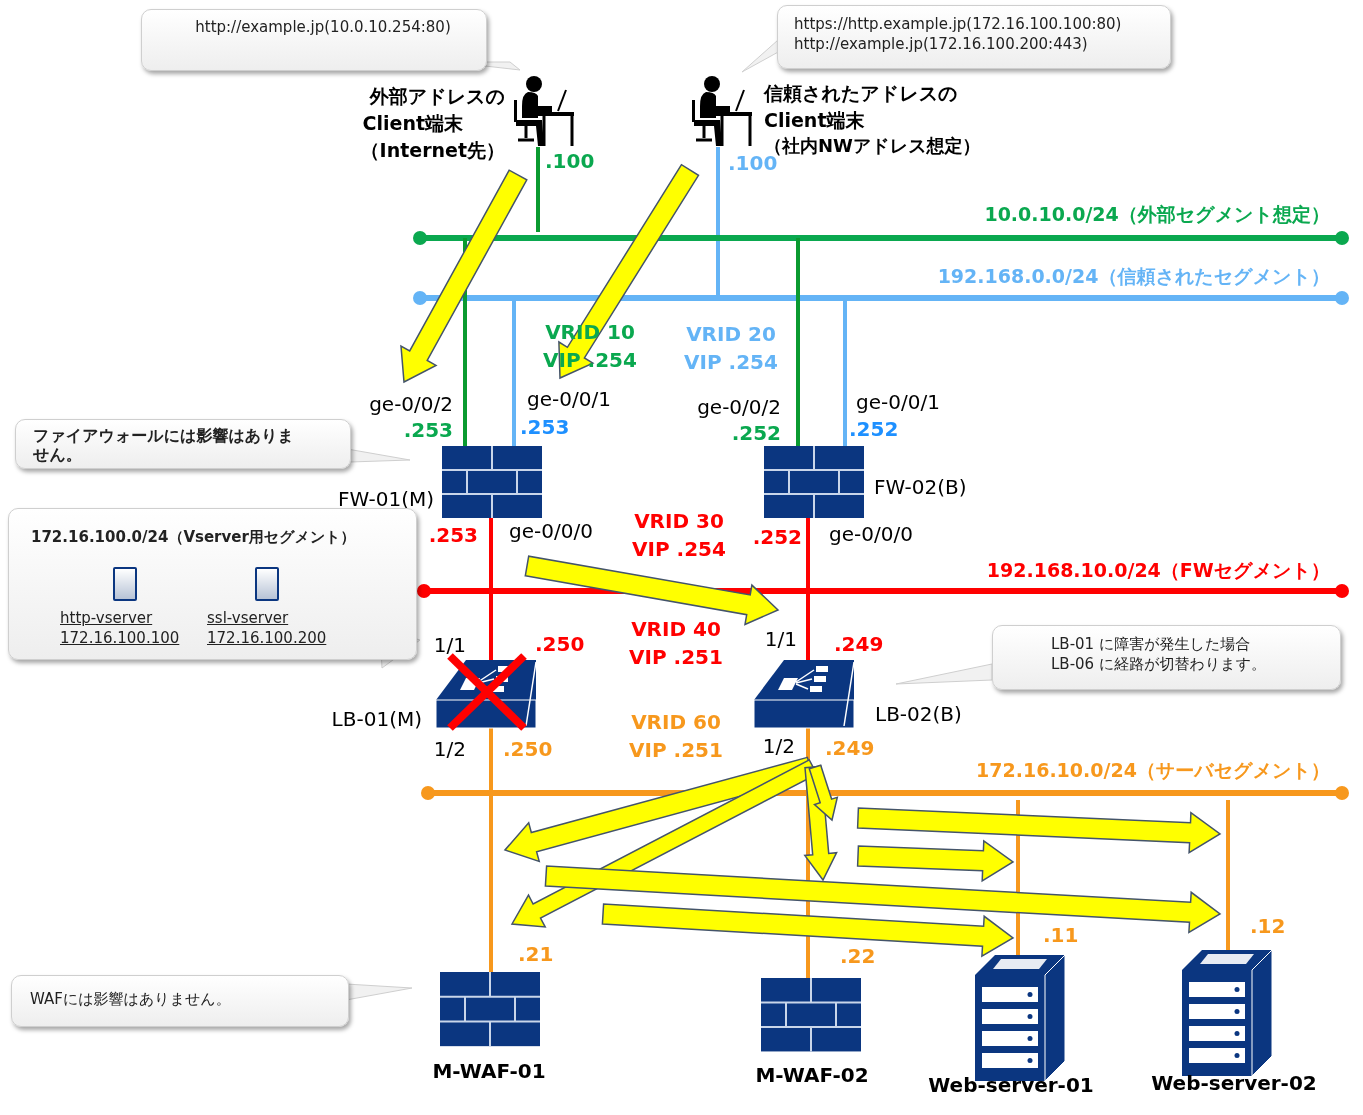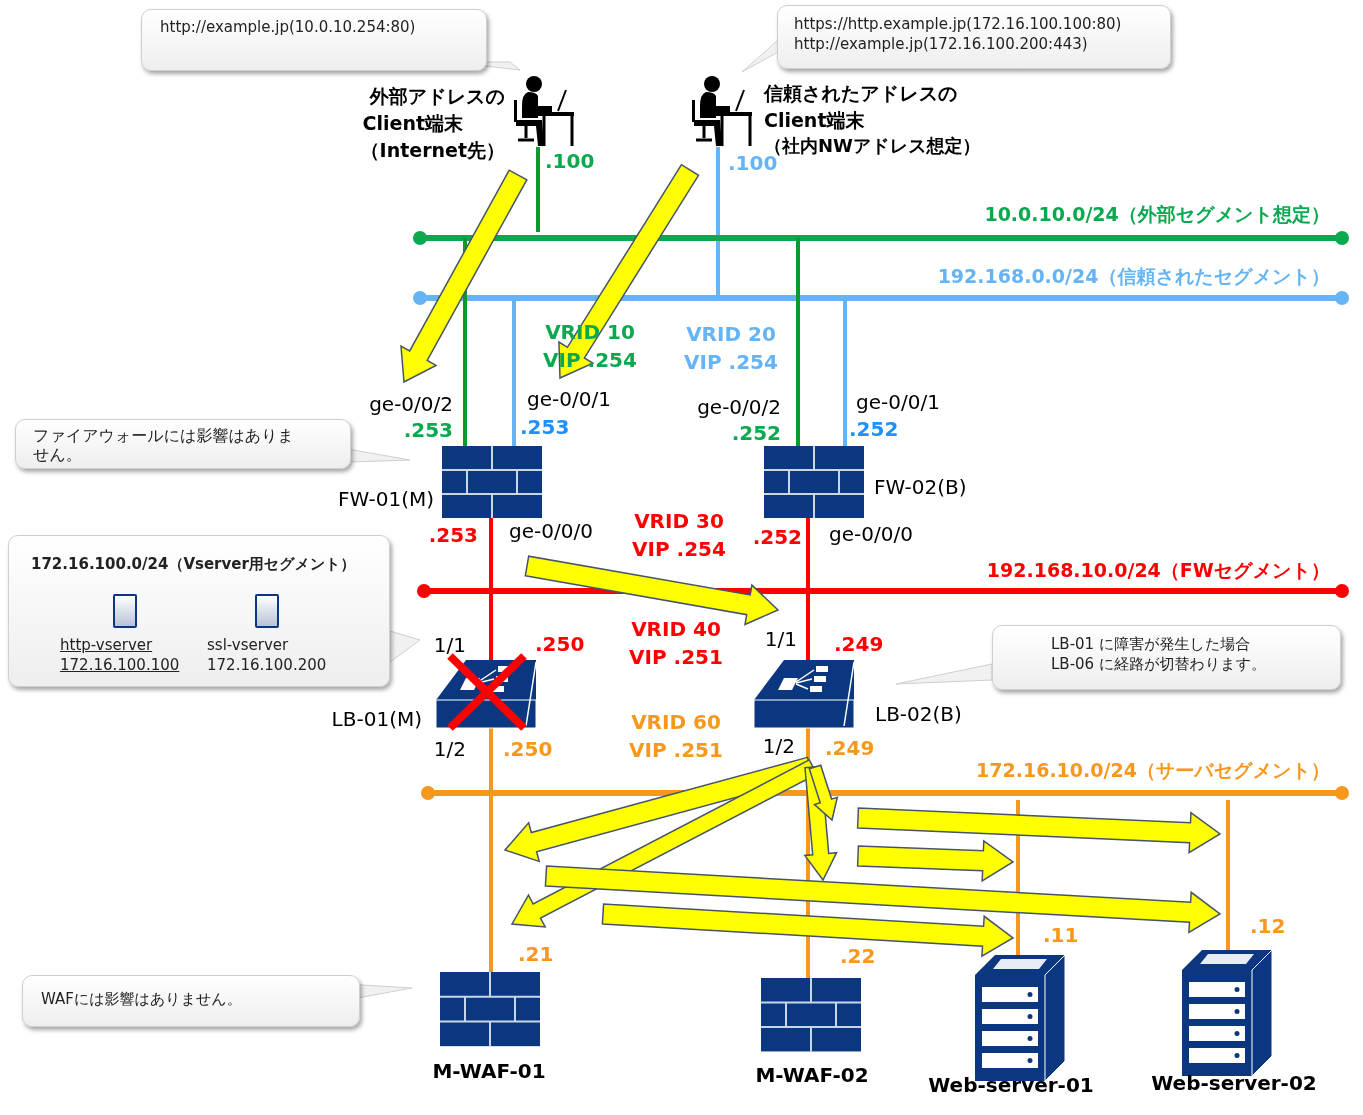--- a/index.html
+++ b/index.html
@@ -208,58 +208,58 @@
   <g fill="#f1f1f1" stroke="#cfcfcf" stroke-width="1">
     <polygon points="450,62 510,62 520,70"></polygon>
     <polygon points="778,40 800,40 742,72"></polygon>
     <polygon points="330,446 350,462 410,460"></polygon>
     <polygon points="380,628 382,668 420,640"></polygon>
     <polygon points="992,664 992,680 896,684"></polygon>
     <polygon points="346,984 346,1000 412,988"></polygon>
   </g>
 </svg>
 
-<div class="callout" style="left:141px;top:9px;width:344px;height:60px;">
+<div class="callout" style="left:141px;top:9px;width:344px;height:60px;text-align:center;">
   <div style="padding:7px 0 0 18px;">
     <div>http://example.jp(10.0.10.254:80)</div>
   </div>
 </div>
 
 <div class="callout" style="left:777px;top:5px;width:392px;height:62px;">
   <div style="padding:8px 0 0 16px;">
     <div>https://http.example.jp(172.16.100.100:80)</div>
     <div>http://example.jp(172.16.100.200:443)</div>
   </div>
 </div>
 
-<div class="callout" style="left:15px;top:419px;width:334px;height:48px;">
+<div class="callout" style="left:15px;top:419px;width:334px;height:48px;font-weight:bold;">
   <div style="padding:6px 0 0 17px;font-size:16px;line-height:19px;">
     <div>ファイアウォールには影響はありま</div>
     <div>せん。</div>
   </div>
 </div>
 
-<div class="callout" style="left:8px;top:535px;width:380px;height:150px;">
+<div class="callout" style="left:8px;top:508px;width:380px;height:150px;padding-left:27px;">
   <div style="position:absolute;left:22px;top:18px;font-weight:bold;font-size:15px;">172.16.100.0/24（Vserver用セグメント）</div>
   <div style="position:absolute;left:104px;top:58px;width:20px;height:30px;border:2px solid #0b3680;border-radius:2px;background:linear-gradient(#fff,#b7c3d6);"></div>
   <div style="position:absolute;left:246px;top:58px;width:20px;height:30px;border:2px solid #0b3680;border-radius:2px;background:linear-gradient(#fff,#b7c3d6);"></div>
   <div style="position:absolute;left:51px;top:99px;line-height:20px;text-decoration:underline;">
     <div>http-vserver</div>
     <div>172.16.100.100</div>
   </div>
-  <div style="position:absolute;left:198px;top:99px;line-height:20px;">
+  <div style="position:absolute;left:198px;top:99px;line-height:20px;text-decoration:underline;">
     <div>ssl-vserver</div>
     <div>172.16.100.200</div>
   </div>
 </div>
 
 <div class="callout" style="left:992px;top:625px;width:306px;height:63px;padding-left:41px;">
   <div style="padding:8px 0 0 17px;">
     <div>LB-01 に障害が発生した場合</div>
     <div>LB-06 に経路が切替わります。</div>
   </div>
 </div>
 
-<div class="callout" style="left:11px;top:975px;width:336px;height:50px;margin-left:11px;">
+<div class="callout" style="left:11px;top:975px;width:336px;height:50px;">
   <div style="padding:13px 0 0 18px;">WAFには影響はありません。</div>
 </div>
 
 </div>
 
 </body></html>

